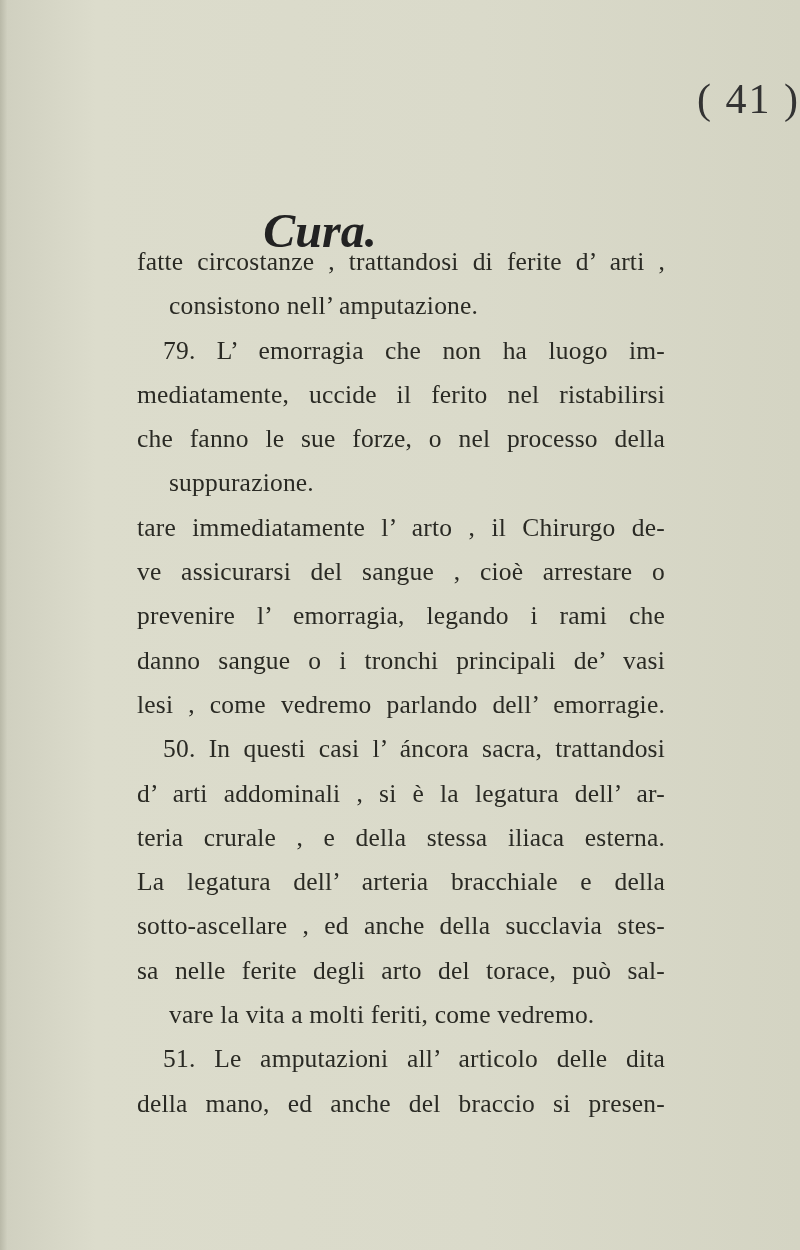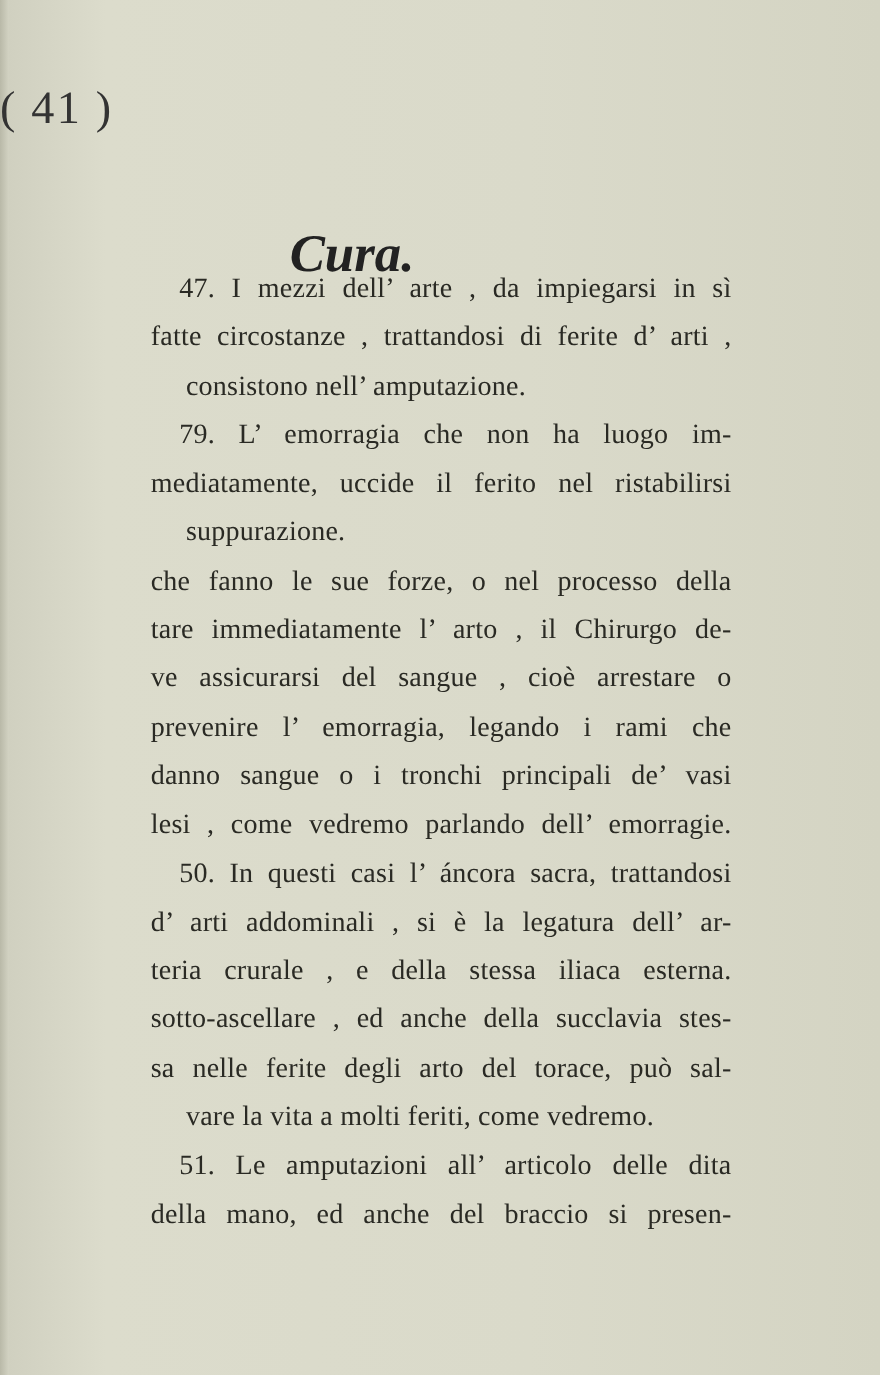--- a/index.html
+++ b/index.html
@@ -12,21 +12,21 @@
   }
   .page {
     position:absolute; left:0; top:0; width:800px; height:1250px;
     background:linear-gradient(90deg,#cfcfbf 0%,#dcdccc 12%,#dadaca 60%,#d4d4c3 100%);
   }
   .left-edge {
     position:absolute; left:0; top:0; width:8px; height:1250px;
     background:linear-gradient(90deg,#b9b9a8,#d2d2c2);
   }
   .folio {
-    position:absolute; top:75px; left:0; width:800px; text-align:left;
+    position:absolute; top:75px; left:0; width:800px; text-align:right;
     font-size:42px; letter-spacing:2px; color:#333;
   }
   .section {
     position:absolute; top:203px; left:0; width:640px; text-align:center;
     font-size:48px; font-style:italic; font-weight:bold; color:#222;
   }
   .body {
     position:absolute; left:137px; top:240px; width:528px;
   }
   .line {
@@ -38,34 +38,34 @@
   .line.indent { padding-left:26px; }
 </style>
 </head>
 <body>
 
 <div class="page">
   <div class="left-edge"></div>
   <div class="folio">( 41 )</div>
   <div class="section">Cura.</div>
   <div class="body" id="body">
-      <div class="line indent">47. I mezzi dell’ arte , da impiegarsi in sì</div>
       <div class="line">fatte circostanze , trattandosi di ferite d’ arti ,</div>
       <div class="line last">consistono nell’ amputazione.</div>
       <div class="line indent">79. L’ emorragia che non ha luogo im-</div>
       <div class="line">mediatamente, uccide il ferito nel ristabilirsi</div>
+      <div class="line">che fanno le sue forze, o nel processo della</div>
       <div class="line last">suppurazione.</div>
-      <div class="line">che fanno le sue forze, o nel processo della</div>
       <div class="line">tare immediatamente l’ arto , il Chirurgo de-</div>
       <div class="line">ve assicurarsi del sangue , cioè arrestare o</div>
       <div class="line">prevenire l’ emorragia, legando i rami che</div>
       <div class="line">danno sangue o i tronchi principali de’ vasi</div>
       <div class="line">lesi , come vedremo parlando dell’ emorragie.</div>
       <div class="line indent">50. In questi casi l’ áncora sacra, trattandosi</div>
       <div class="line">d’ arti addominali , si è la legatura dell’ ar-</div>
       <div class="line">teria crurale , e della stessa iliaca esterna.</div>
+      <div class="line">La legatura dell’ arteria bracchiale e della</div>
       <div class="line">sotto-ascellare , ed anche della succlavia stes-</div>
       <div class="line">sa nelle ferite degli arto del torace, può sal-</div>
       <div class="line last">vare la vita a molti feriti, come vedremo.</div>
       <div class="line indent">51. Le amputazioni all’ articolo delle dita</div>
       <div class="line">della mano, ed anche del braccio si presen-</div>
     </div>
 </div>
 
 </body></html>

